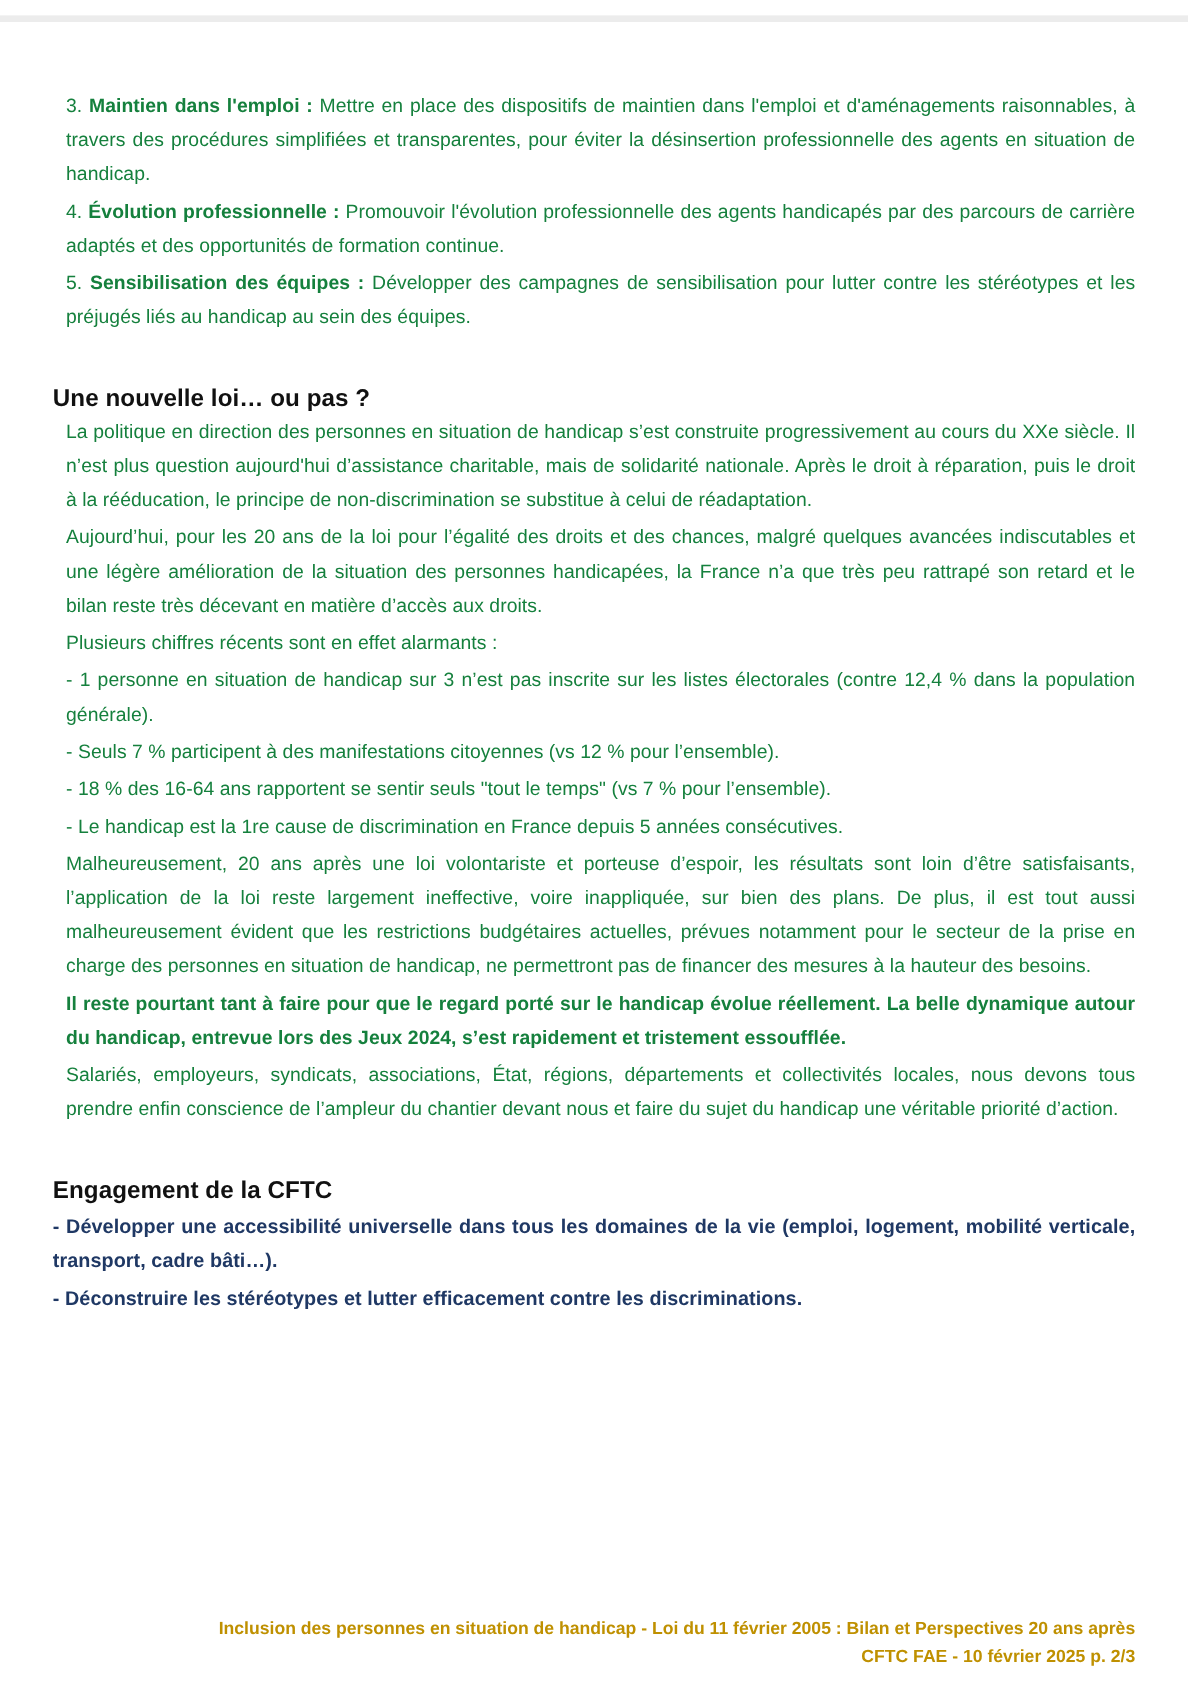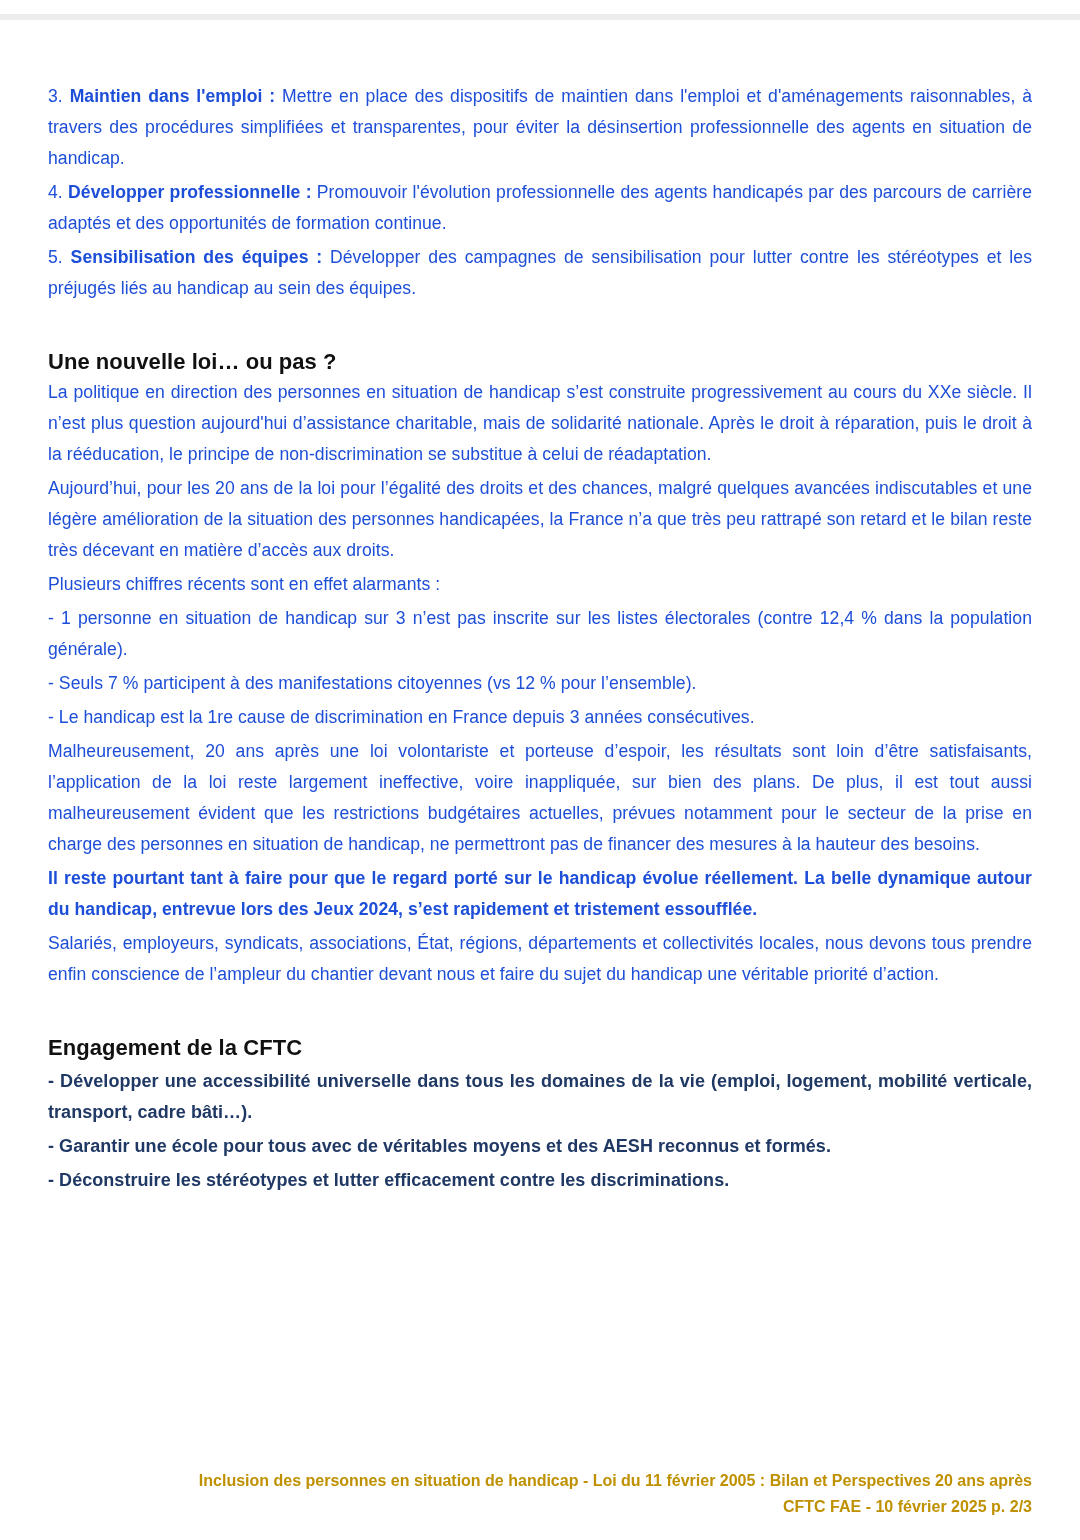--- a/index.html
+++ b/index.html
@@ -31,26 +31,26 @@
     height: 6px;
     background: #ececec;
   }
   .content {
     position: absolute;
     top: 78px;
     left: 48px;
     width: 984px;
   }
   p, .para {
-    margin: 0 0 0 0;
+    margin: 0 0 0 12px;
     font-size: 17.6px;
     line-height: 31px;
     text-align: justify;
     text-justify: inter-word;
-    color: #1d4ed8;
+    color: #15803d;
     letter-spacing: 0.05px;
   }
   .para + .para {
     margin-top: 3px;
   }
   .para.numbered {
     margin-top: 3px;
   }
   b, strong, .b {
     font-weight: 700;
@@ -92,53 +92,53 @@
 <body>
 
 <div class="page">
 
   <div class="top-rule"></div>
 
   <div class="content">
 
     <p class="para numbered"><span>3.</span> <b>Maintien dans l'emploi :</b><span> Mettre en place des dispositifs de maintien dans l'emploi et d'aménagements raisonnables, à travers des procédures simplifiées et transparentes, pour éviter la désinsertion professionnelle des agents en situation de handicap.</span></p>
 
-    <p class="para numbered"><span>4.</span> <b>Développer professionnelle :</b><span> Promouvoir l'évolution professionnelle des agents handicapés par des parcours de carrière adaptés et des opportunités de formation continue.</span></p>
+    <p class="para numbered"><span>4.</span> <b>Évolution professionnelle :</b><span> Promouvoir l'évolution professionnelle des agents handicapés par des parcours de carrière adaptés et des opportunités de formation continue.</span></p>
 
     <p class="para numbered"><span>5.</span> <b>Sensibilisation des équipes :</b><span> Développer des campagnes de sensibilisation pour lutter contre les stéréotypes et les préjugés liés au handicap au sein des équipes.</span></p>
 
     <div class="gap-lg"></div>
 
     <p class="section-head">Une nouvelle loi… ou pas ?</p>
 
     <p class="para">La politique en direction des personnes en situation de handicap s’est construite progressivement au cours du XXe siècle. Il n’est plus question aujourd'hui d’assistance charitable, mais de solidarité nationale. Après le droit à réparation, puis le droit à la rééducation, le principe de non-discrimination se substitue à celui de réadaptation.</p>
 
     <p class="para">Aujourd’hui, pour les 20 ans de la loi pour l’égalité des droits et des chances, malgré quelques avancées indiscutables et une légère amélioration de la situation des personnes handicapées, la France n’a que très peu rattrapé son retard et le bilan reste très décevant en matière d’accès aux droits.</p>
 
 
     <p class="para">Plusieurs chiffres récents sont en effet alarmants :</p>
 
     <p class="para">- 1 personne en situation de handicap sur 3 n’est pas inscrite sur les listes électorales (contre 12,4 % dans la population générale).</p>
     <p class="para">- Seuls 7 % participent à des manifestations citoyennes (vs 12 % pour l’ensemble).</p>
-    <p class="para">- Le handicap est la 1re cause de discrimination en France depuis 3 années consécutives.</p>
+    <p class="para">- 18 % des 16-64 ans rapportent se sentir seuls "tout le temps" (vs 7 % pour l’ensemble).</p>
+    <p class="para">- Le handicap est la 1re cause de discrimination en France depuis 5 années consécutives.</p>
 
     <p class="para">Malheureusement, 20 ans après une loi volontariste et porteuse d’espoir, les résultats sont loin d’être satisfaisants, l’application de la loi reste largement ineffective, voire inappliquée, sur bien des plans. De plus, il est tout aussi malheureusement évident que les restrictions budgétaires actuelles, prévues notamment pour le secteur de la prise en charge des personnes en situation de handicap, ne permettront pas de financer des mesures à la hauteur des besoins.</p>
 
     <p class="para"><b>Il reste pourtant tant à faire pour que le regard porté sur le handicap évolue réellement. La belle dynamique autour du handicap, entrevue lors des Jeux 2024, s’est rapidement et tristement essoufflée.</b></p>
 
     <p class="para">Salariés, employeurs, syndicats, associations, État, régions, départements et collectivités locales, nous devons tous prendre enfin conscience de l’ampleur du chantier devant nous et faire du sujet du handicap une véritable priorité d’action.</p>
 
 
     <div class="gap-lg"></div>
 
     <p class="section-head">Engagement de la CFTC</p>
 
 
     <p class="bullet-blue">- Développer une accessibilité universelle dans tous les domaines de la vie (emploi, logement, mobilité verticale, transport, cadre bâti…).</p>
-    <p class="bullet-blue nowrapjust">- Garantir une école pour tous avec de véritables moyens et des AESH reconnus et formés.</p>
     <p class="bullet-blue nowrapjust">- Déconstruire les stéréotypes et lutter efficacement contre les discriminations.</p>
 
   </div>
 
   <div class="footer">
     <div>Inclusion des personnes en situation de handicap - Loi du 11 février 2005 : Bilan et Perspectives 20 ans après</div>
     <div>CFTC FAE - 10 février 2025 p. 2/3</div>
   </div>
 
 </div>

